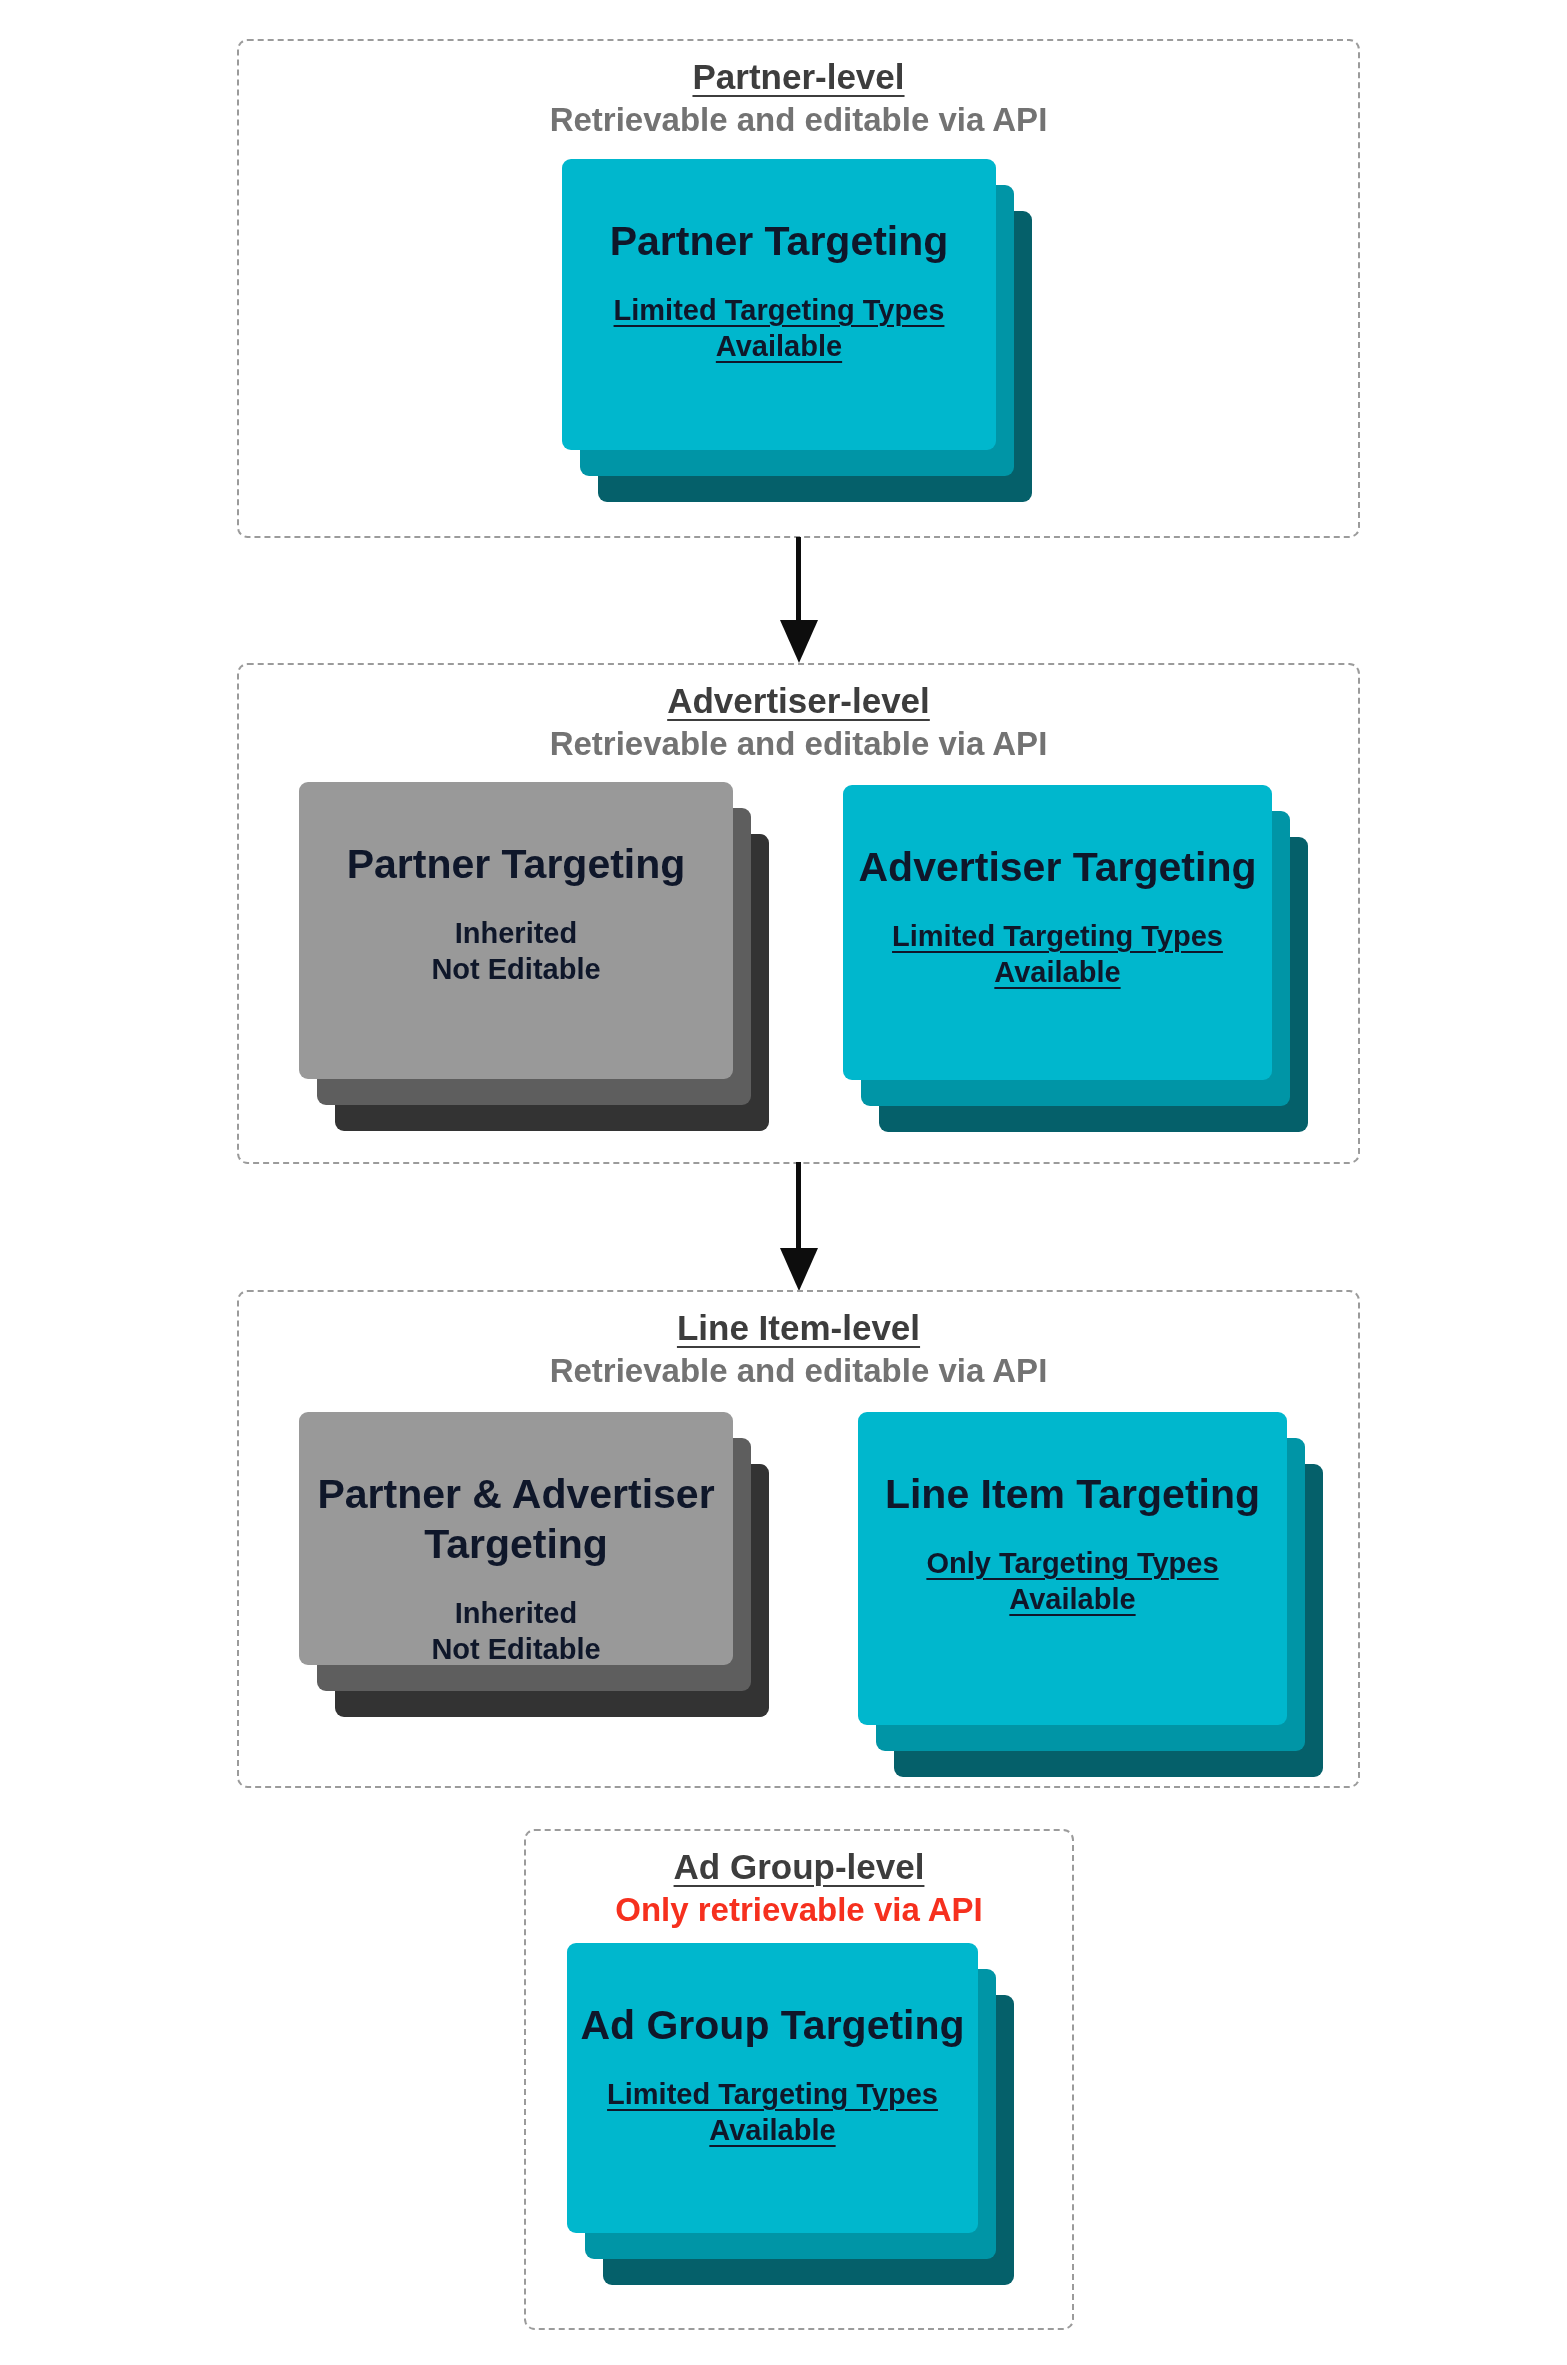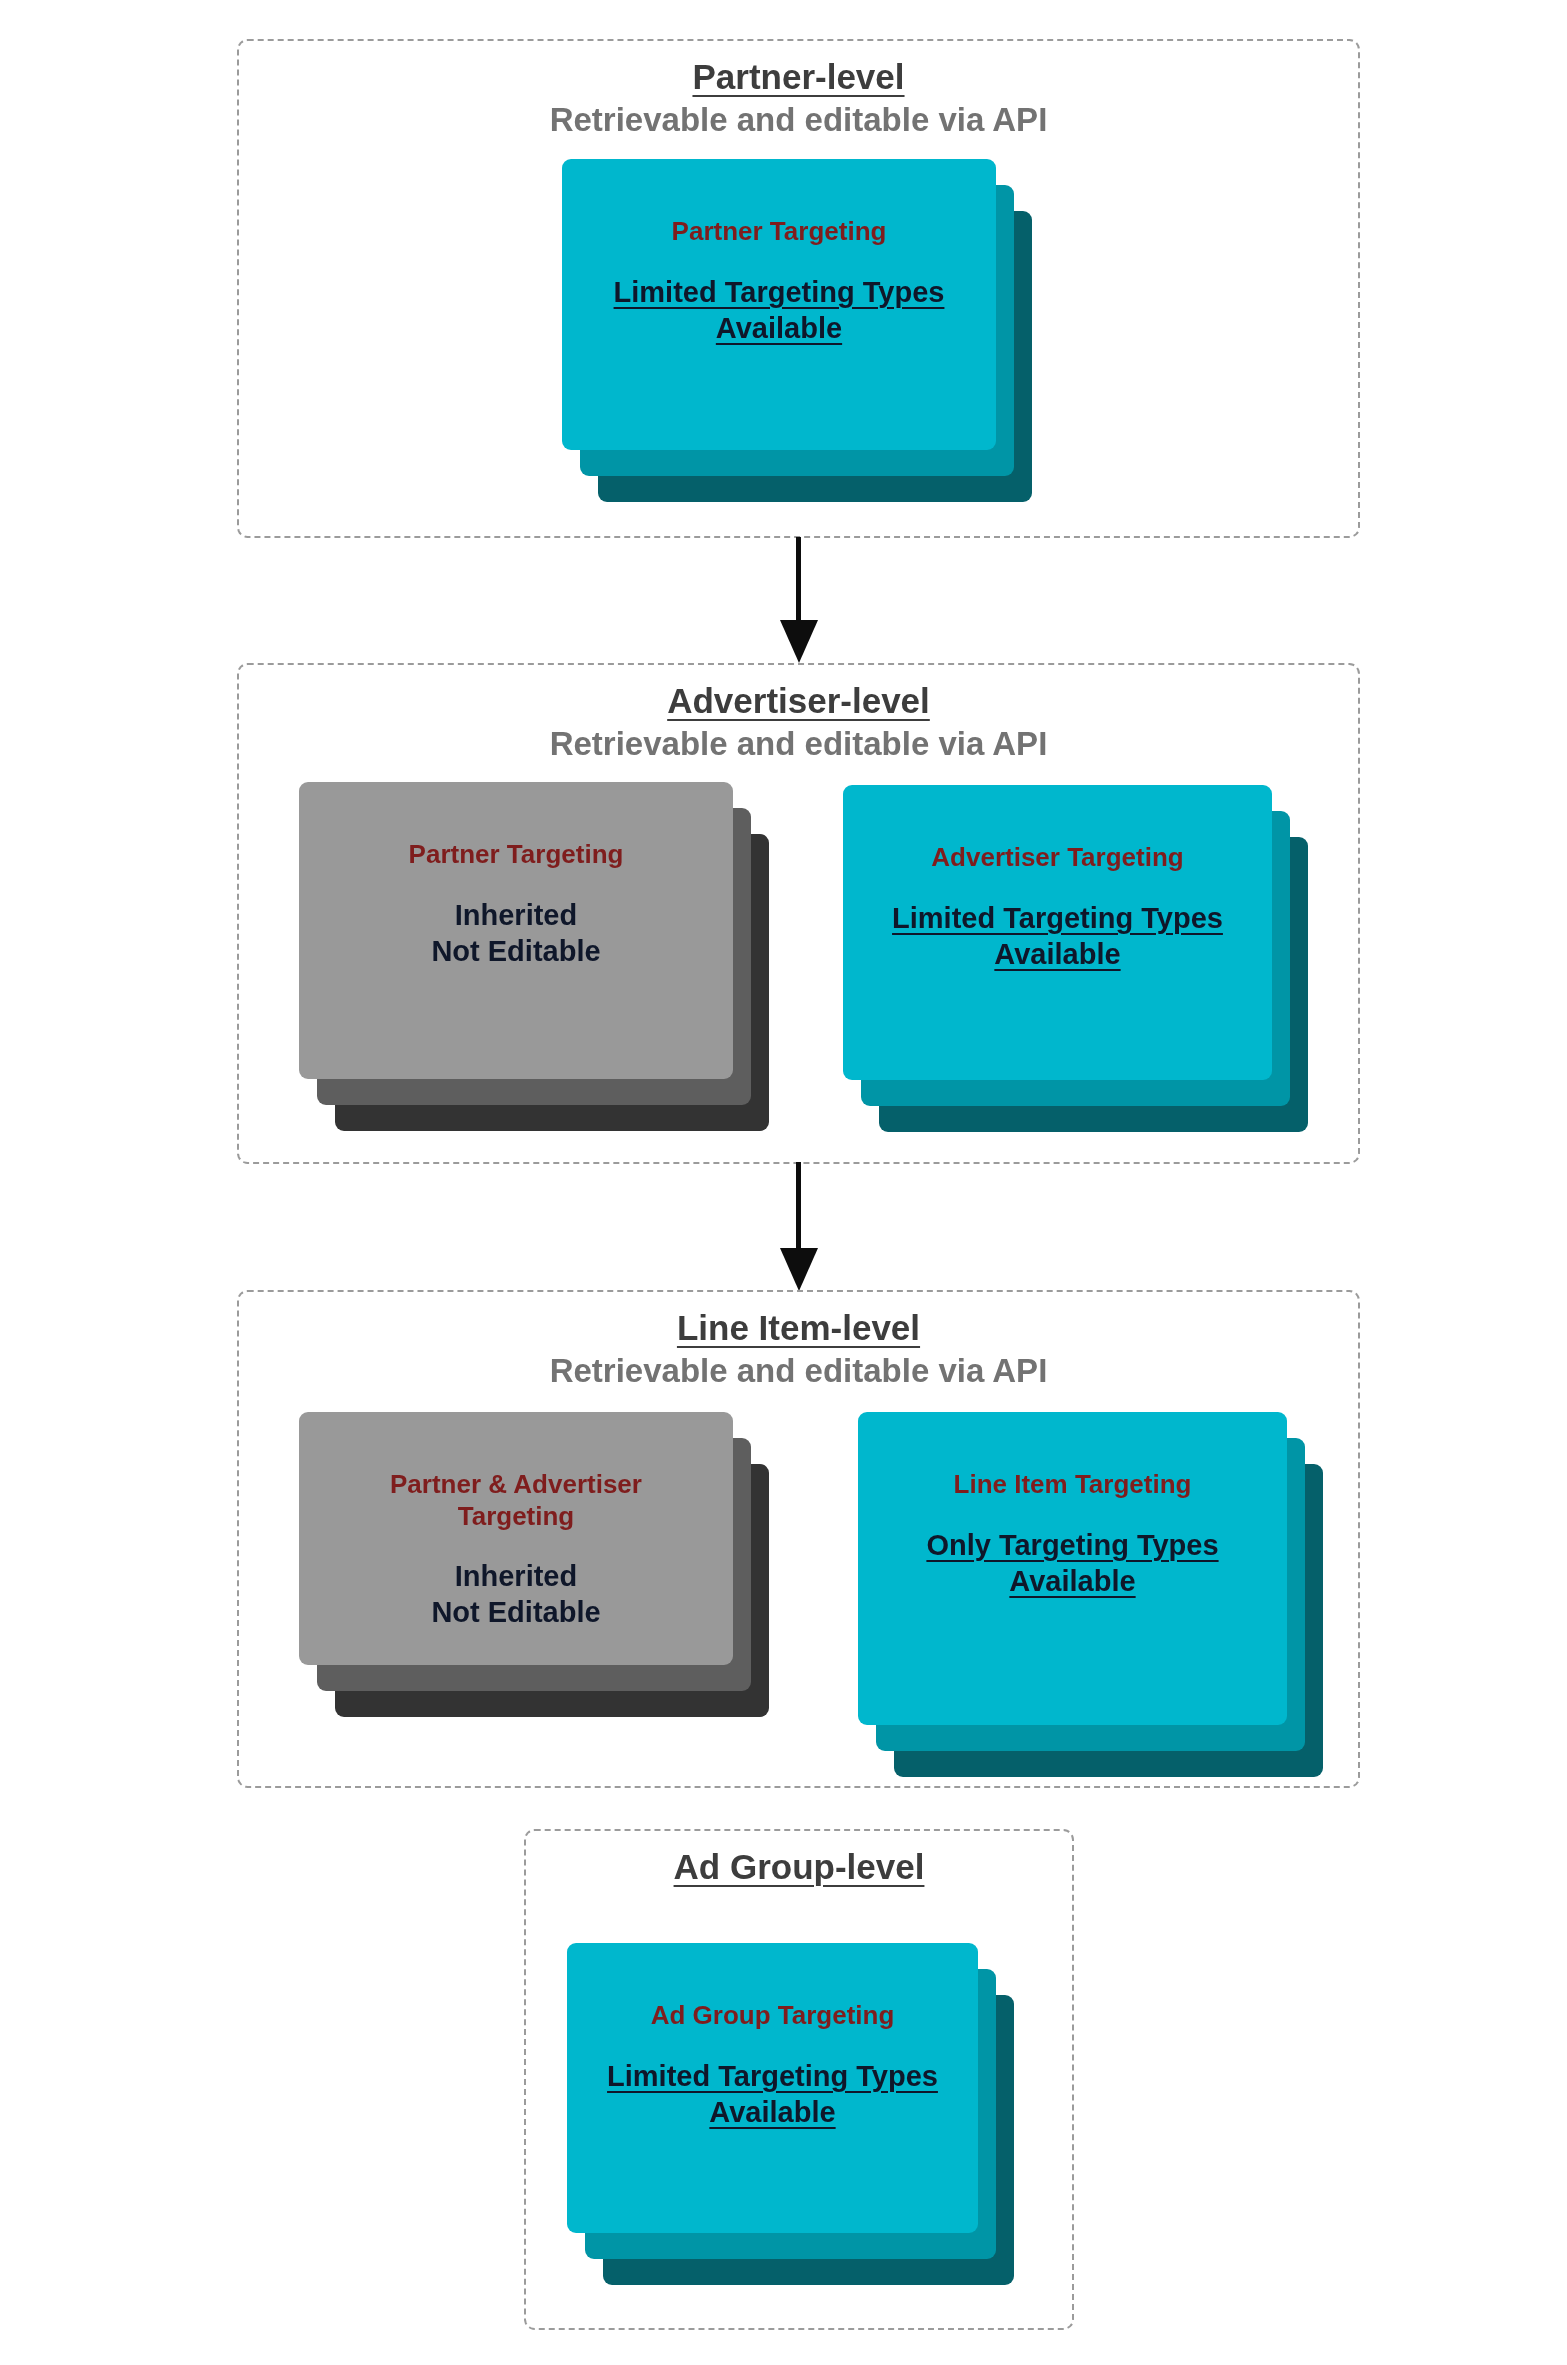--- a/index.html
+++ b/index.html
@@ -63,23 +63,23 @@
   }
 
   .stack.teal .card      { background: #00b7cd; }
   .stack.teal .layer.l2  { background: #0095a6; }
   .stack.teal .layer.l3  { background: #05606a; }
   .stack.gray .card      { background: #999999; }
   .stack.gray .layer.l2  { background: #5e5e5e; }
   .stack.gray .layer.l3  { background: #333333; }
 
   .card-title {
-    font-size: 26px;
-    font-weight: 700;
-    color: #7f1d1d;
+    font-size: 41px;
+    font-weight: 700;
+    color: #0f172a;
     line-height: 1.22;
     margin-bottom: 27px;
   }
   .card-title span { display: block; }
   .card-subtitle {
     font-size: 29px;
     font-weight: 700;
     color: #0f172a;
     line-height: 1.24;
   }
@@ -214,20 +214,21 @@
         <span>Only Targeting Types</span>
         <span>Available</span>
       </div>
     </div>
   </div>
 </div>
 
 <div class="panel panel-4">
   <div class="panel-header">
     <div class="panel-title">Ad Group-level</div>
+    <div class="panel-subtitle red">Only retrievable via API</div>
   </div>
   <div class="stack teal stack-p4">
     <div class="layer l3"></div>
     <div class="layer l2"></div>
     <div class="card">
       <div class="card-title">
         <span>Ad Group Targeting</span>
       </div>
       <div class="card-subtitle underlined">
         <span>Limited Targeting Types</span>

